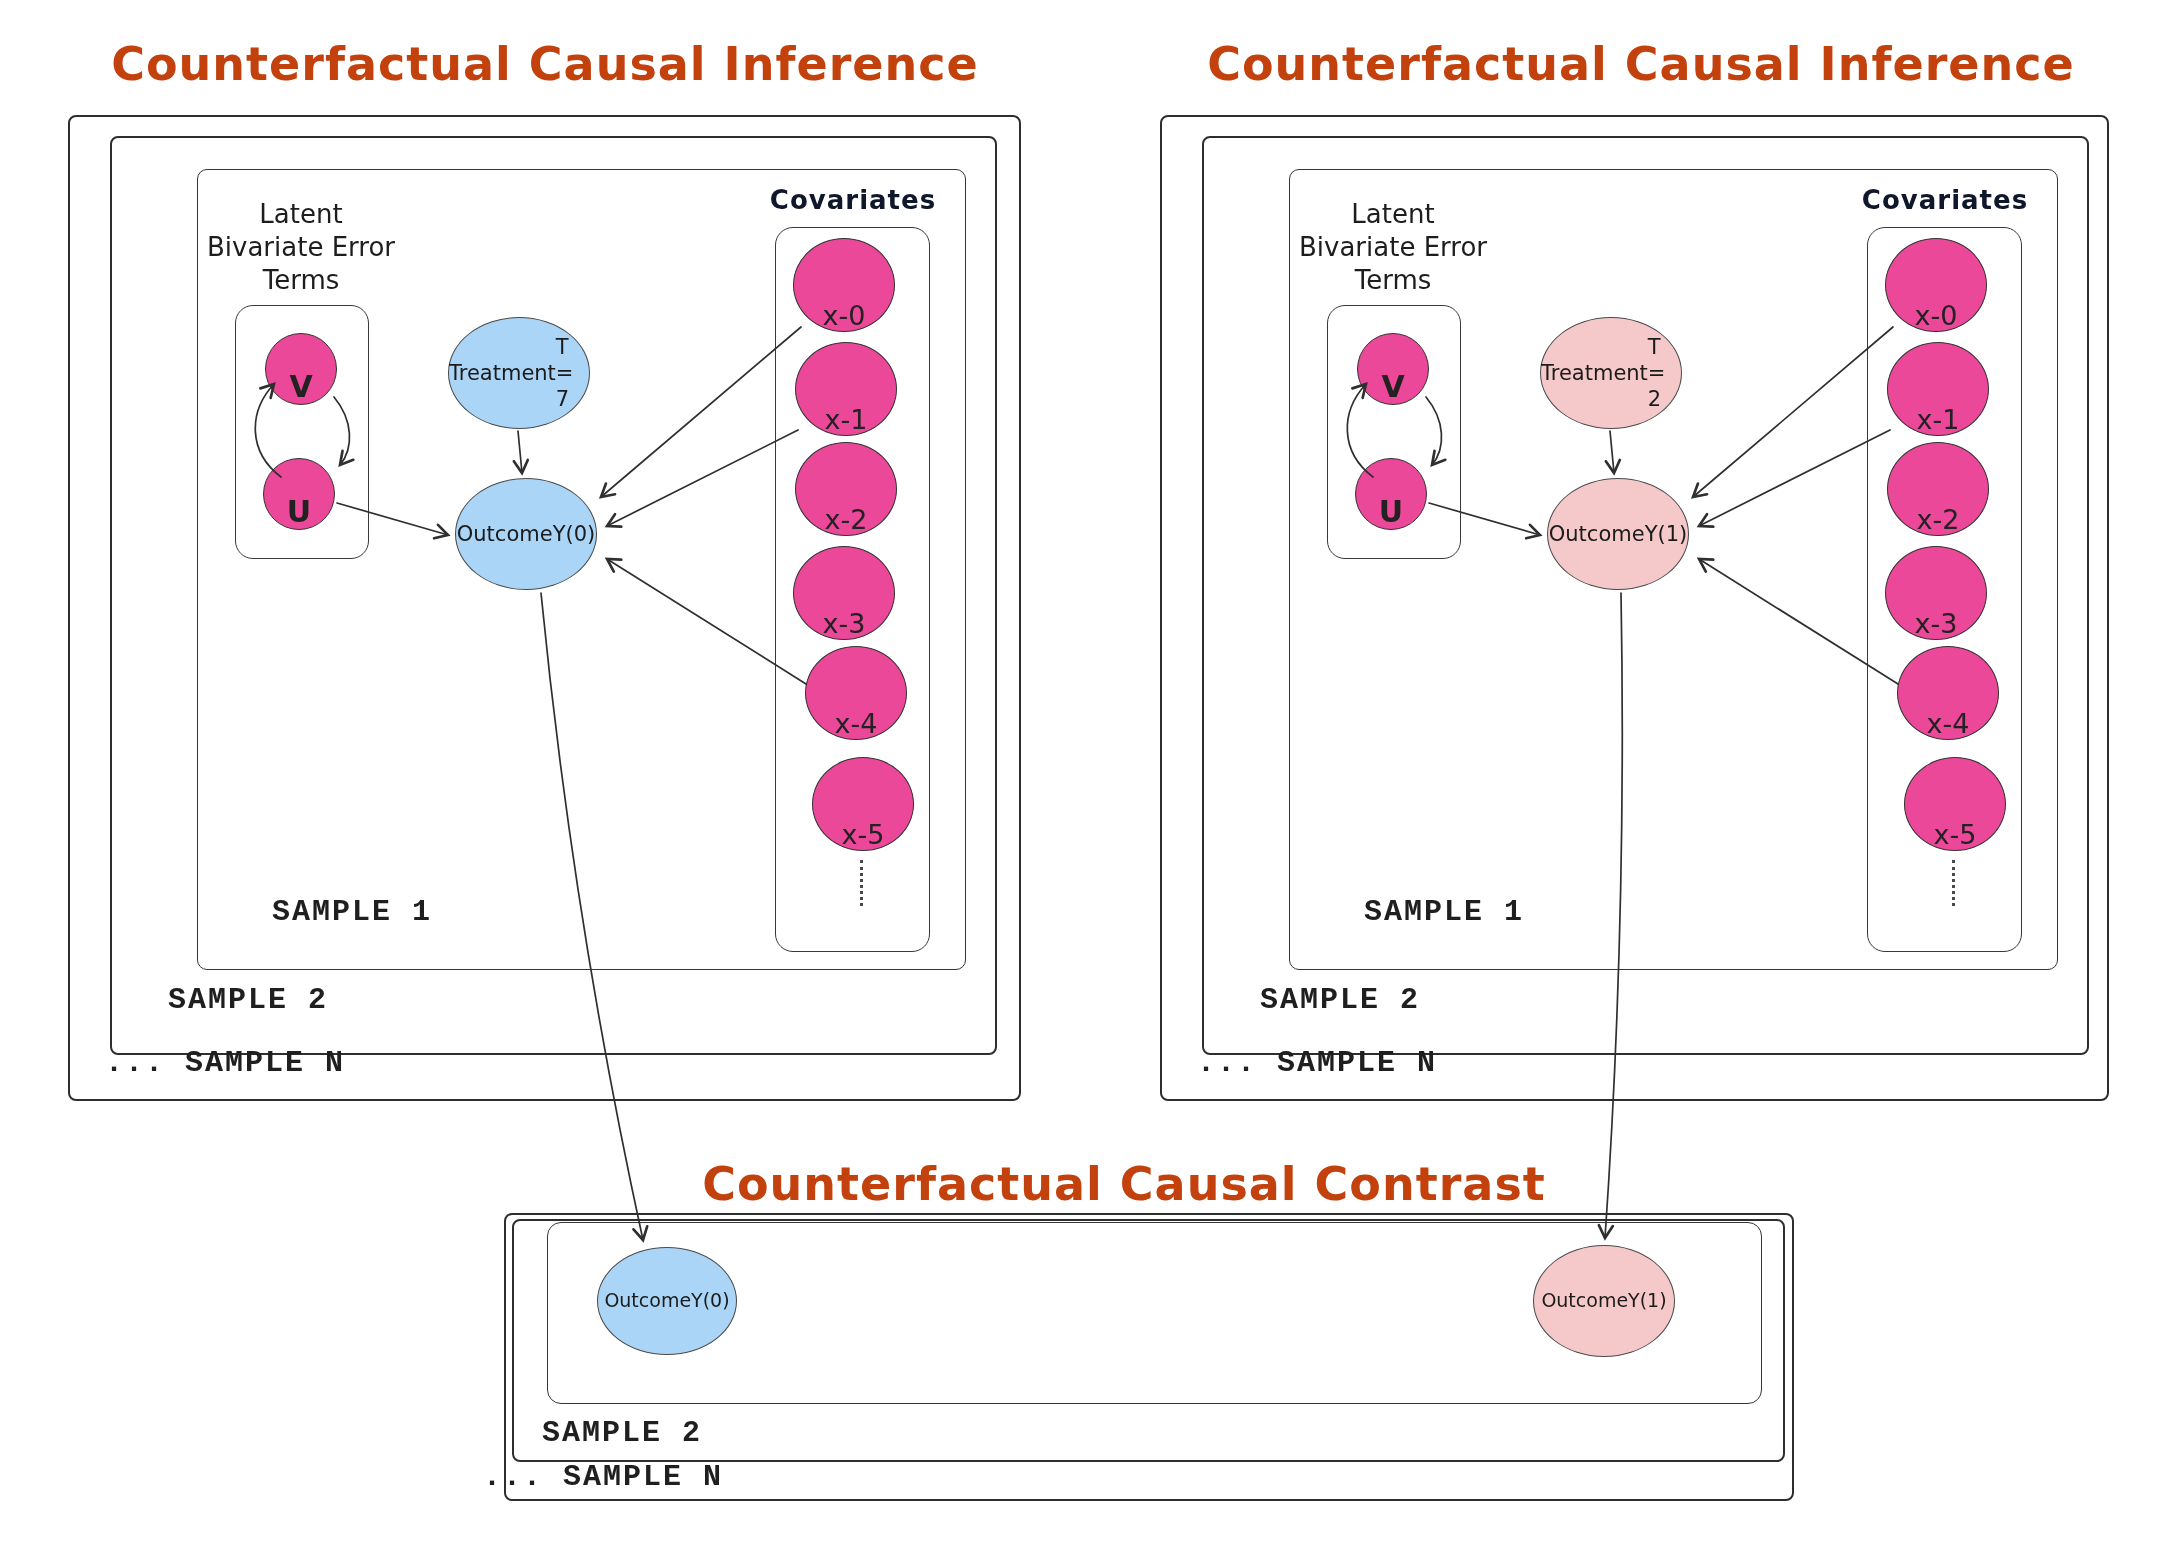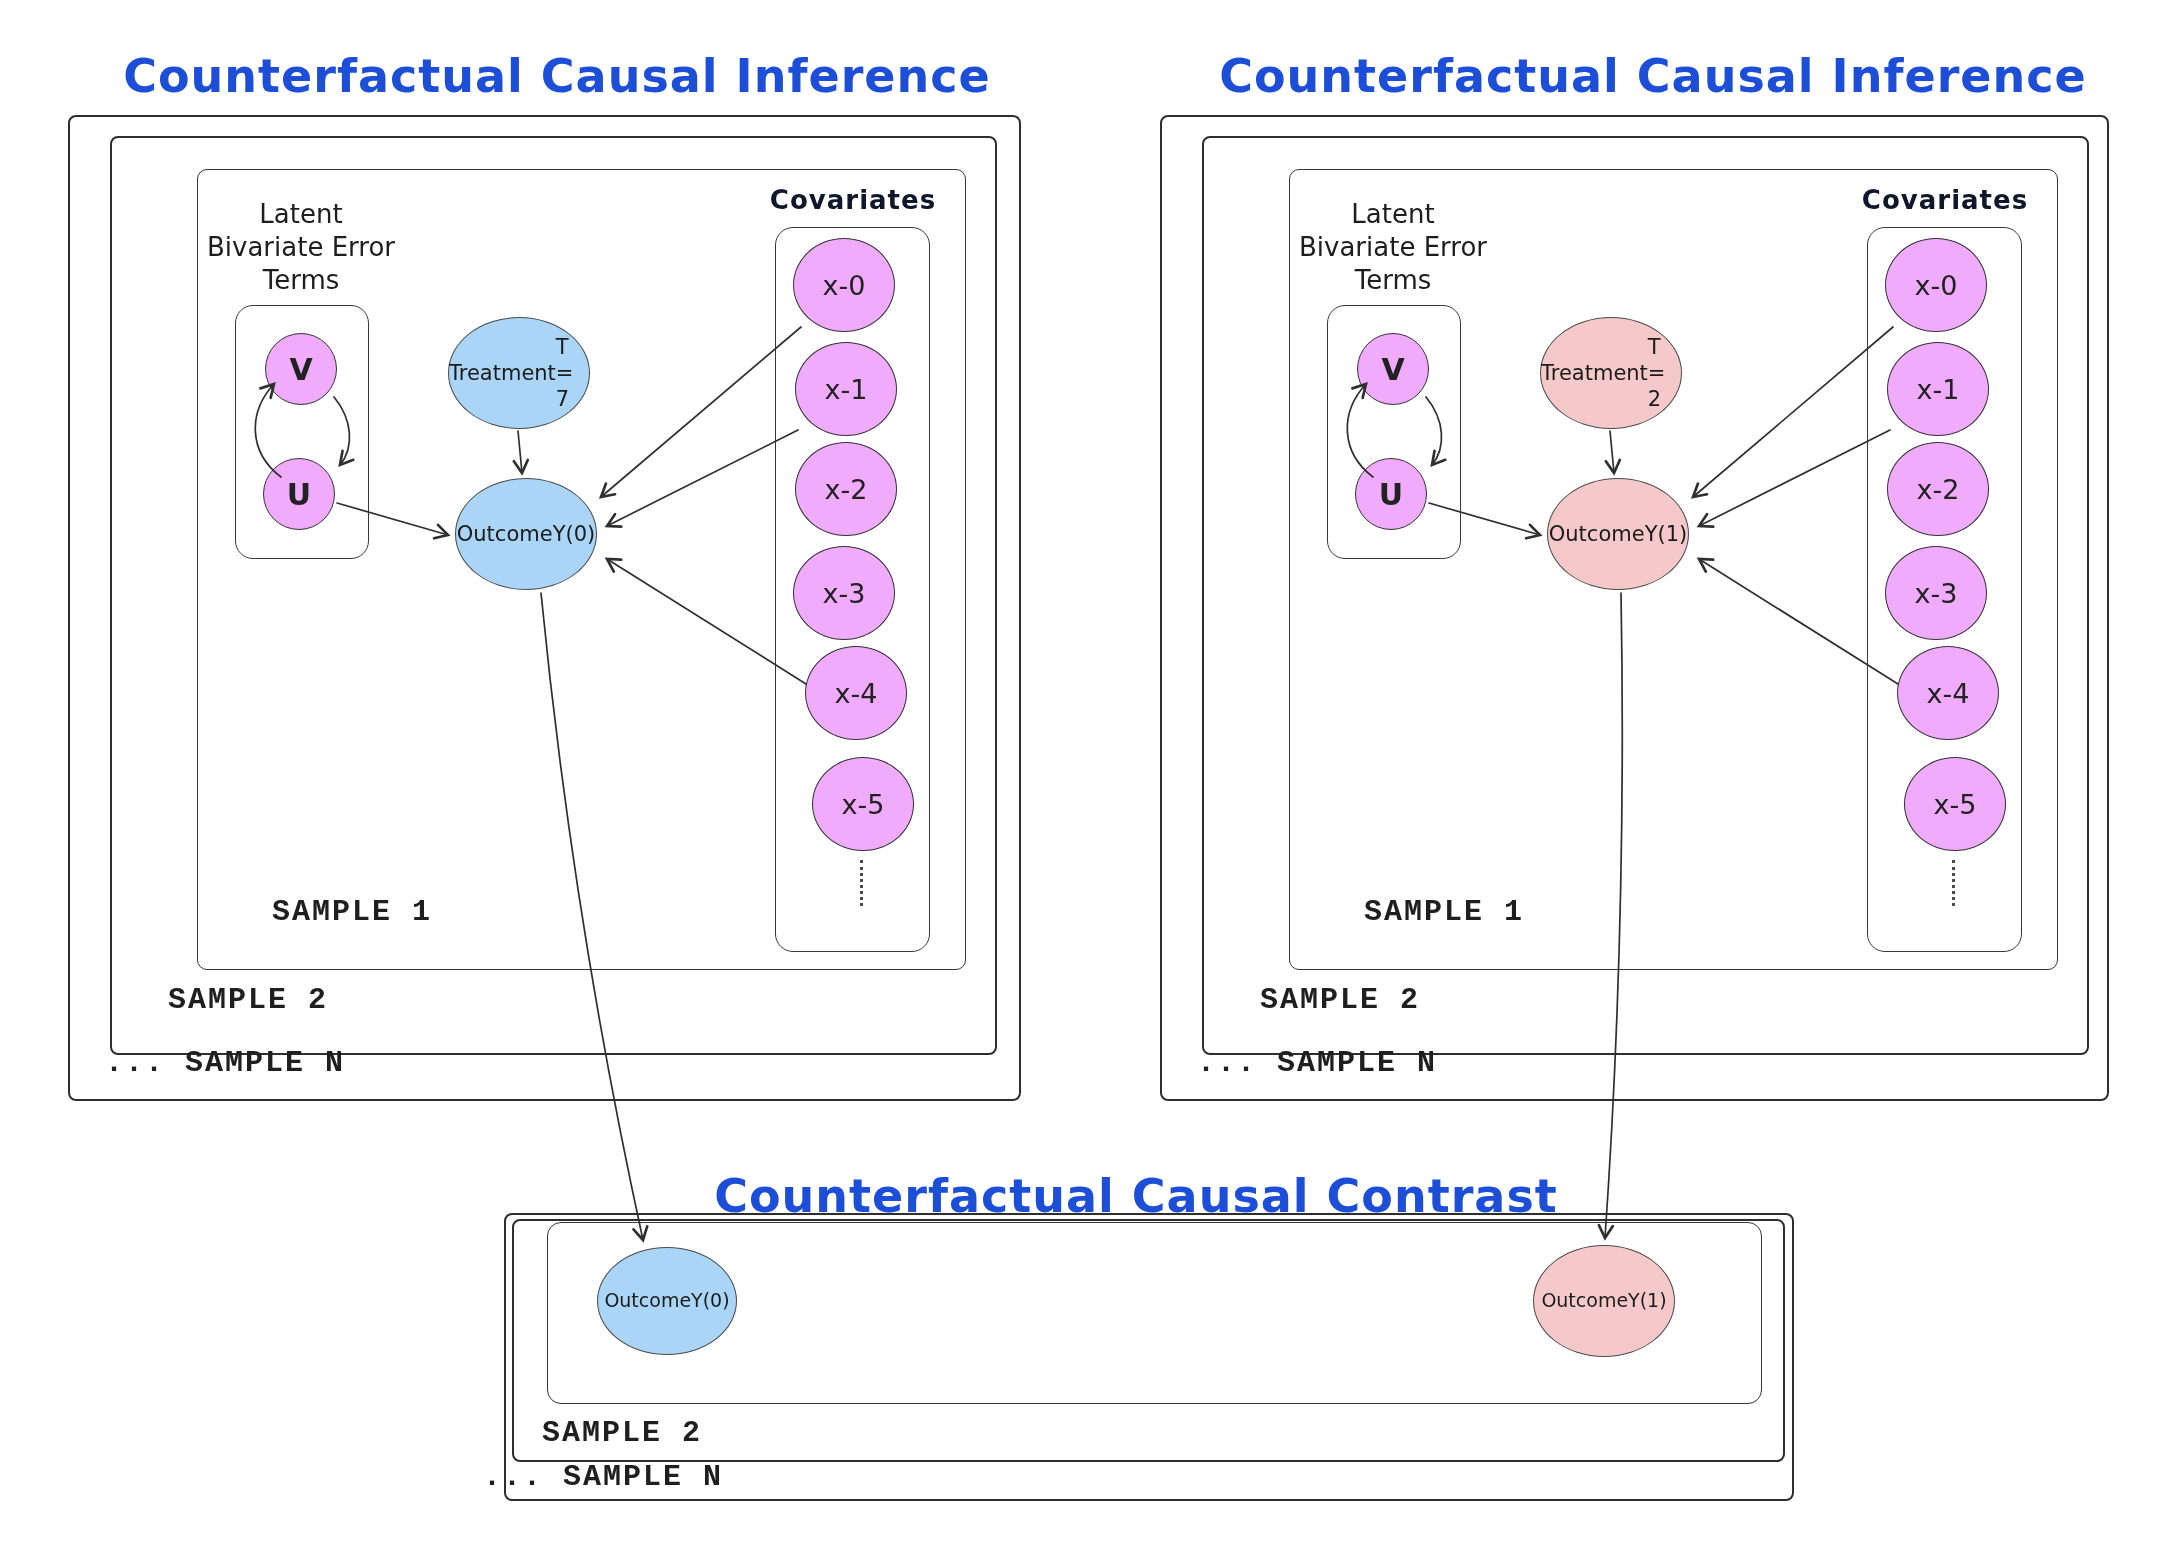--- a/index.html
+++ b/index.html
@@ -1,33 +1,33 @@
 <!DOCTYPE html>
 <html><head>
 <meta charset="utf-8">
 <style>
   html,body{margin:0;padding:0;background:#ffffff;}
   body{width:2174px;height:1550px;font-family:"DejaVu Sans",sans-serif;color:#1c1c1c;}
   .canvas{position:relative;width:2174px;height:1550px;overflow:hidden;background:#ffffff;}
 
   .title{position:absolute;transform:translate(-50%,-50%);font-size:46px;font-weight:bold;
-         letter-spacing:1px;white-space:nowrap;color:#1d4ed8;margin:12px;}
+         letter-spacing:1px;white-space:nowrap;color:#c2410c;margin:0;}
 
   .box{position:absolute;border:2px solid #2e2e2e;border-radius:8px;background:transparent;}
   .box.soft{border-radius:18px;border-width:1.8px;border-color:#383838;}
   .box.innerbox{border-width:1.8px;border-radius:10px;border-color:#353535;}
 
   .lbl{position:absolute;transform:translate(-50%,-50%);white-space:nowrap;}
   .sample{font-size:30px;font-weight:bold;letter-spacing:2px;color:#1f1f1f;font-family:Liberation Mono, monospace;}
   .latent{position:absolute;transform:translate(-50%,0);text-align:center;font-size:26px;
           line-height:33px;color:#1d1d1d;white-space:pre;}
   .covtitle{font-size:26px;font-weight:bold;letter-spacing:1px;color:#0f172a;}
 
-  .circle{position:absolute;border:1.8px solid #333333;border-radius:50%;background:#f0abfc;
-          display:flex;align-items:center;justify-content:center;}
+  .circle{position:absolute;border:1.8px solid #333333;border-radius:50%;background:#ec4899;
+          display:flex;align-items:flex-end;justify-content:center;}
   .circle .glyph{font-size:30px;font-weight:bold;color:#222;}
   .covlabel{font-size:27px;color:#222;}
 
   .node{position:absolute;border:1.8px solid #4a4a4a;border-radius:50%;display:flex;
         flex-direction:row;align-items:center;justify-content:center;line-height:1.25;}
   .node.blue{background:#aad5f6;}
   .node.pink{background:#f5c9c9;}
   .node .l1,.node .l2{font-size:21px;color:#1b1b1b;}
   .node.small .l1,.node.small .l2{font-size:19px;}
 

